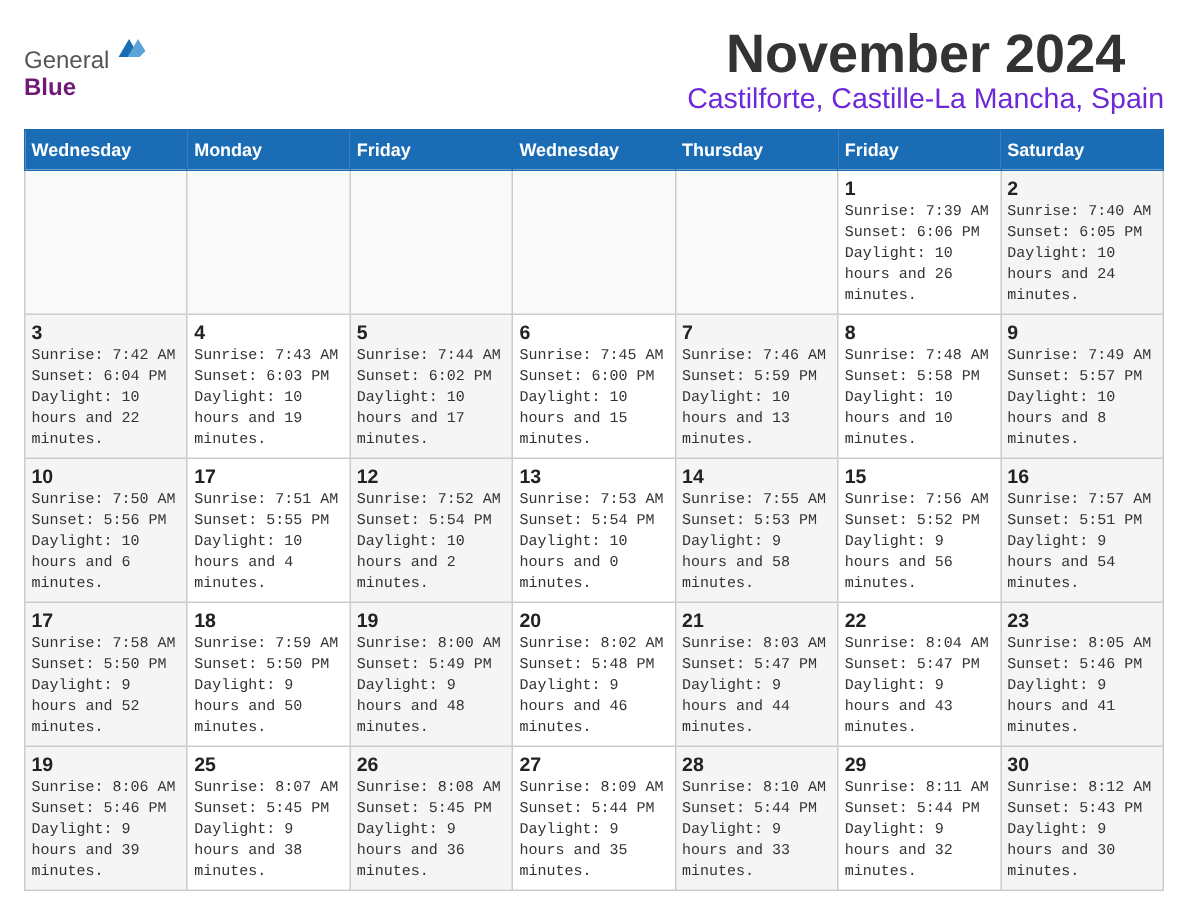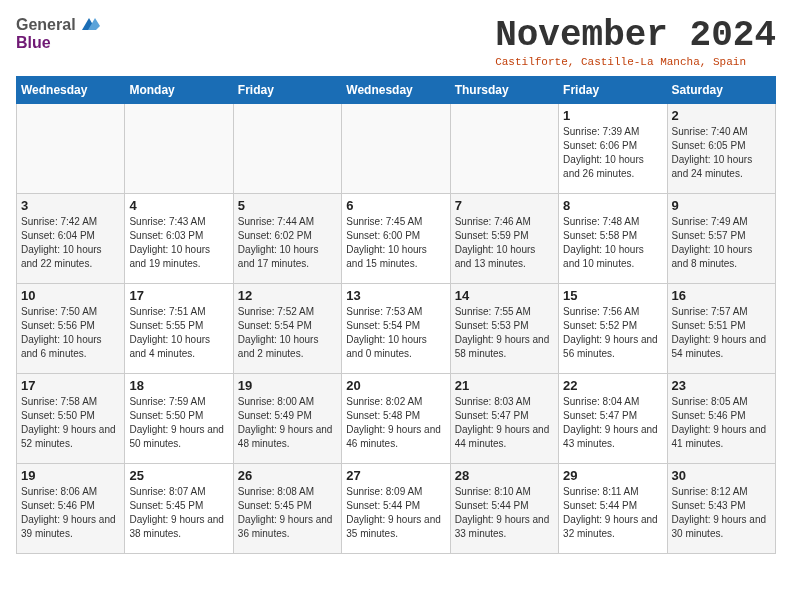--- a/index.html
+++ b/index.html
@@ -21,40 +21,39 @@
       flex-direction: column;
       align-items: flex-start;
     }
     .logo-text {
       display: flex;
       align-items: center;
       font-size: 18px;
       font-weight: bold;
       color: #333;
     }
-    .logo-general { color: #555; font-size: 16px; font-weight: bold; }
+    .logo-general { color: #555; font-size: 16px; font-weight: normal; margin-top: 16px; }
     .logo-blue { color: #701a75; font-size: 16px; font-weight: bold; }
     .logo-icon {
       width: 22px;
       height: 18px;
       margin-left: 2px;
     }
     .title-section {
-      text-align: left;
-      font-family: Liberation Mono, monospace;
+      text-align: center;
     }
     .month-title {
       font-size: 36px;
       font-weight: bold;
       color: #333;
       line-height: 1.1;
     }
     .location {
-      font-size: 11px;
-      color: #c2410c;
+      font-size: 19px;
+      color: #6d28d9;
     }
     .calendar {
       width: 100%;
       border-collapse: collapse;
       border: 1px solid #ccc;
     }
     .calendar th {
       background-color: #1a6db5;
       color: #fff;
       font-size: 12px;
@@ -80,20 +79,21 @@
       font-size: 13px;
       font-weight: bold;
       color: #222;
       margin-bottom: 2px;
       display: block;
     }
     .day-info {
       font-size: 10px;
       color: #333;
       line-height: 1.4;
+      font-family: Liberation Mono, monospace;
     }
     .week-row td:nth-child(odd) {
       background: #f5f5f5;
     }
     .week-row td:nth-child(even) {
       background: #fff;
     }
     .week-row td.empty {
       background: #f9f9f9;
     }

